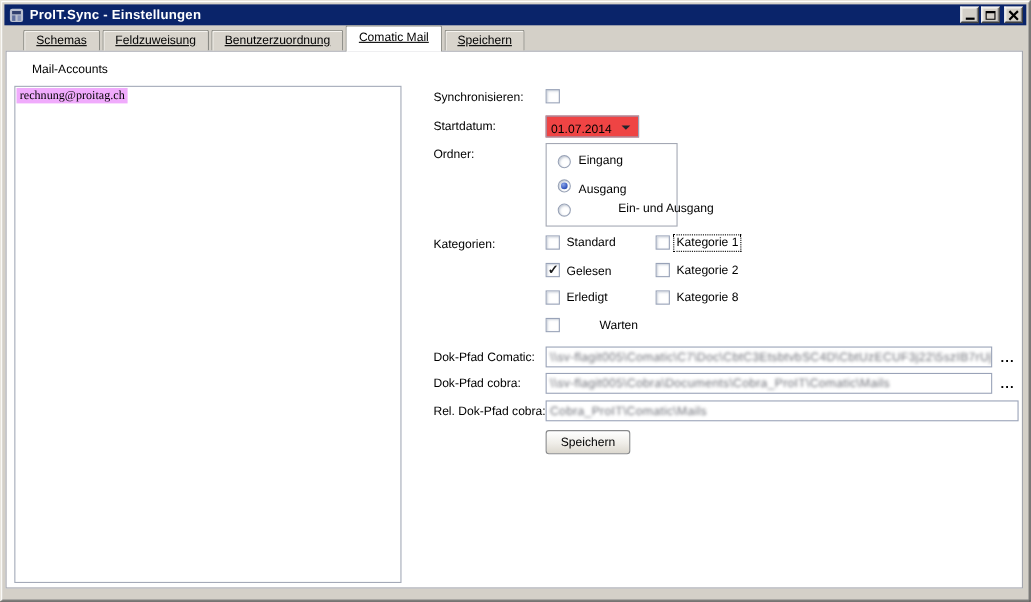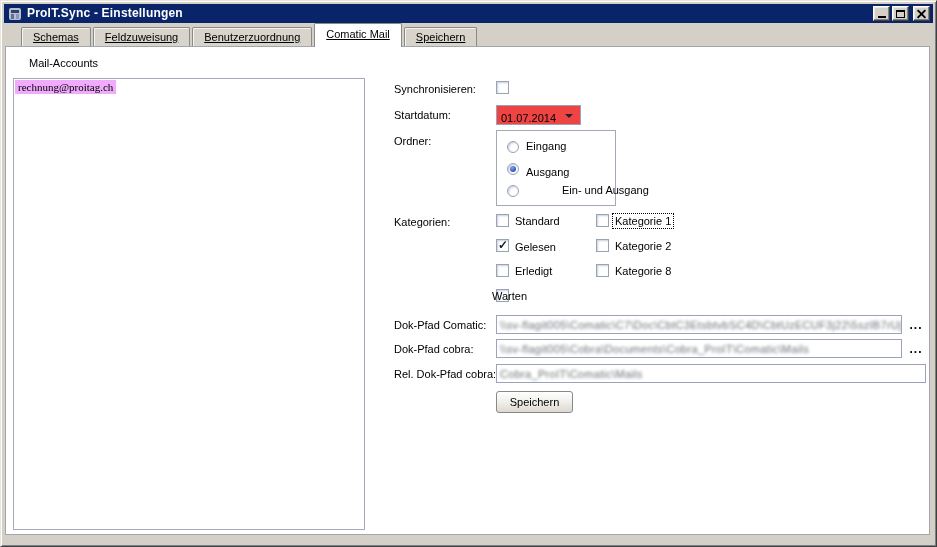--- a/index.html
+++ b/index.html
@@ -199,21 +199,21 @@
 
     <div class="lbl" style="left:388px; top:169px;">Kategorien:</div>
 
     <span class="checkbox" style="left:490px; top:167px;"></span>
     <span class="cb-label" style="left:509px; top:168px;">Standard</span>
     <span class="checkbox checked" style="left:490px; top:192px;"></span>
     <span class="cb-label" style="left:509px; top:194px;">Gelesen</span>
     <span class="checkbox" style="left:490px; top:217px;"></span>
     <span class="cb-label" style="left:509px; top:218px;">Erledigt</span>
     <span class="checkbox" style="left:490px; top:242px;"></span>
-    <span class="cb-label" style="left:486px; top:243px;">Warten</span>
+    <span class="cb-label" style="left:539px; top:243px;">Warten</span>
 
     <span class="checkbox" style="left:590px; top:167px;"></span>
     <span class="cb-label focused" style="left:609px; top:168px;">Kategorie 1</span>
     <span class="checkbox" style="left:590px; top:192px;"></span>
     <span class="cb-label" style="left:609px; top:193px;">Kategorie 2</span>
     <span class="checkbox" style="left:590px; top:217px;"></span>
     <span class="cb-label" style="left:609px; top:218px;">Kategorie 8</span>
 
     <div class="lbl" style="left:388px; top:272px;">Dok-Pfad Comatic:</div>
     <div class="field" style="left:490px; top:268px; width:406px;">

